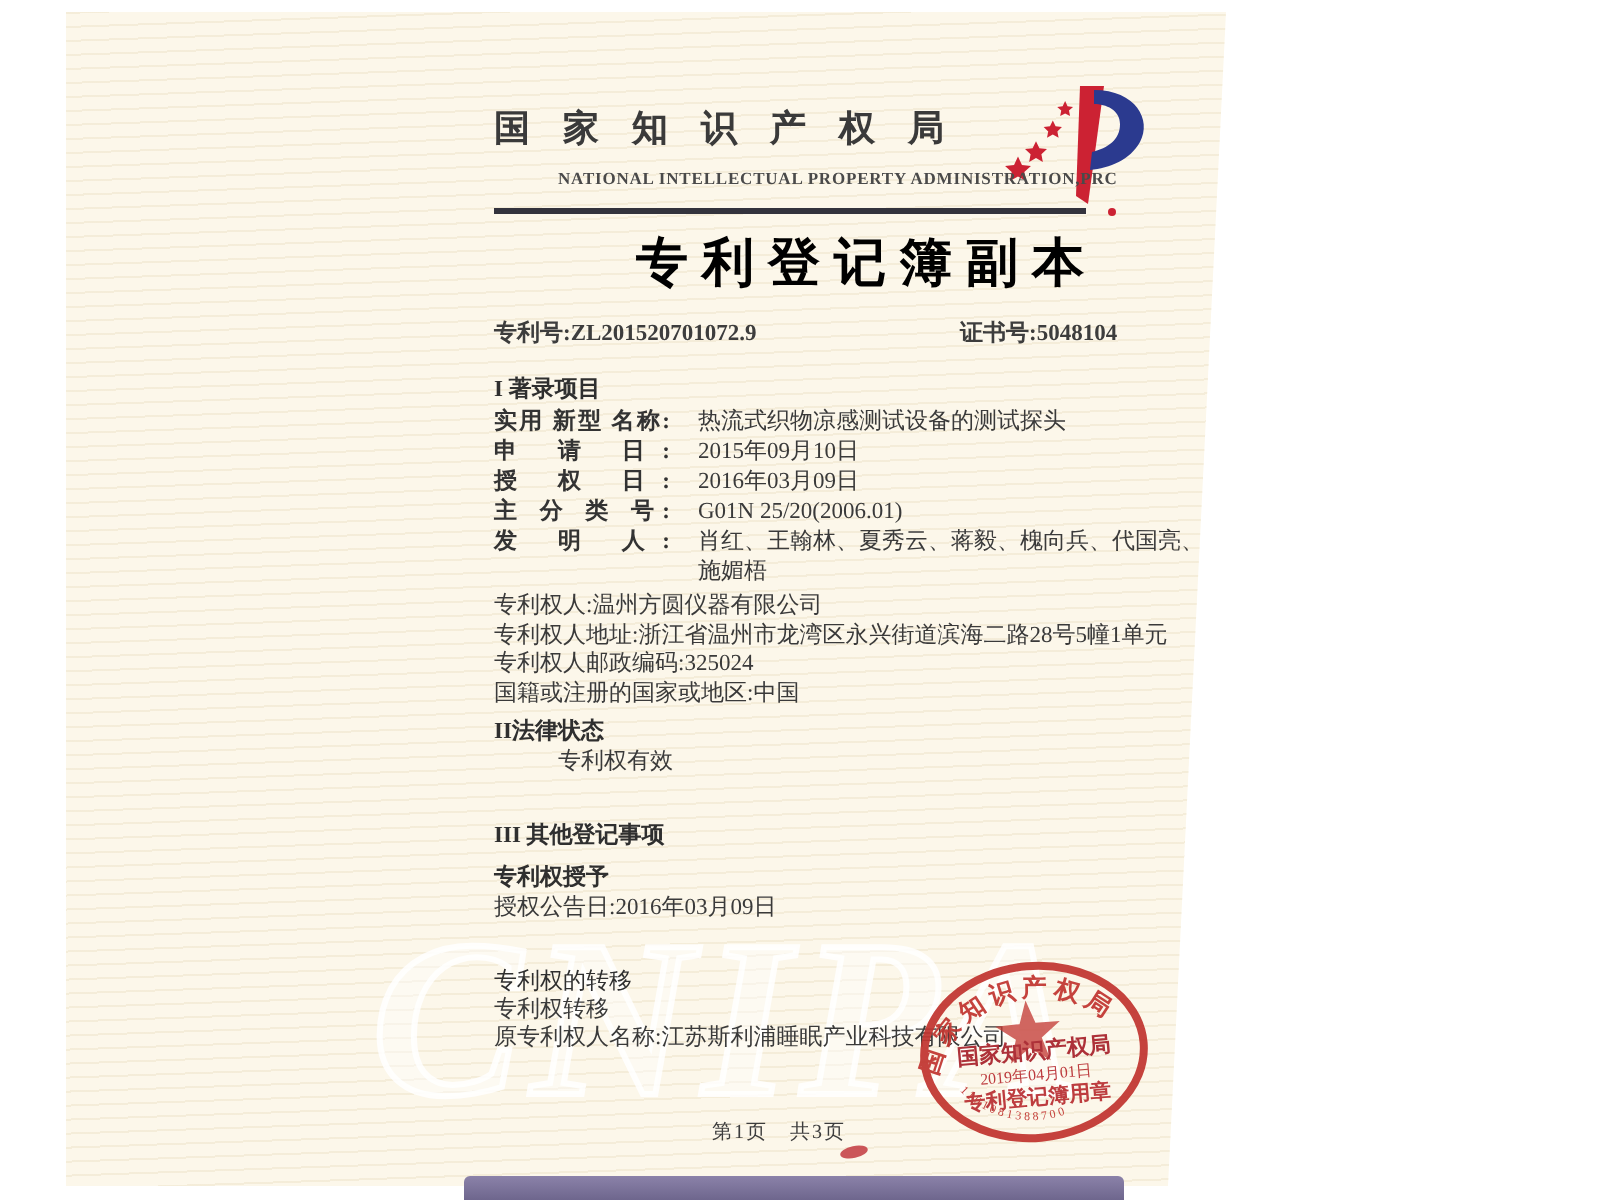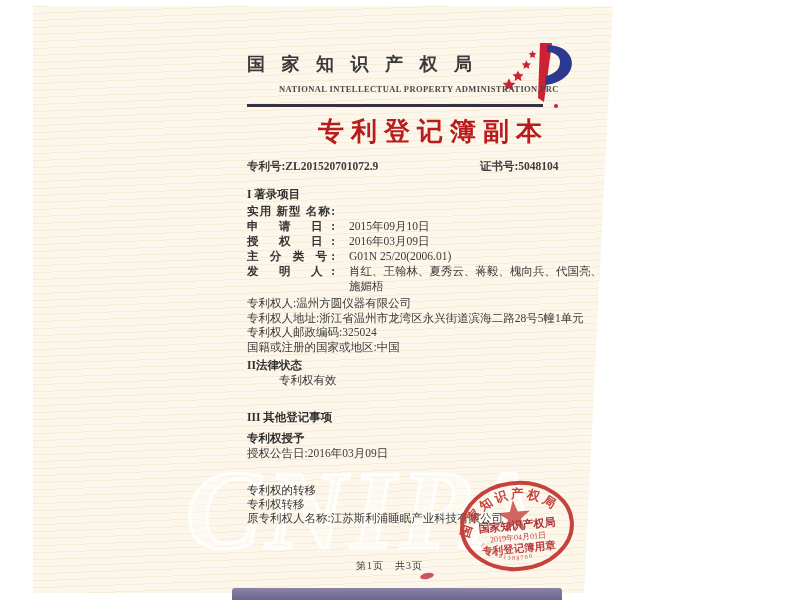--- a/index.html
+++ b/index.html
@@ -8,21 +8,21 @@
   #paper{position:absolute;left:33px;top:6px;width:580px;height:587px;
          background:#fcf7ea;
          background-image:repeating-linear-gradient(178deg,
             rgba(238,228,203,0.55) 0px, rgba(238,228,203,0.55) 1px,
             rgba(252,247,234,0) 1px, rgba(252,247,234,0) 7px);
          clip-path:polygon(0 0,100% 0,95% 100%,0 100%);}
   .abs{position:absolute;}
   #agency-cn{left:247px;top:52px;font-size:18px;font-weight:bold;letter-spacing:6px;color:#3a3a3a;text-align:center;}
   #agency-en{left:247px;top:84px;font-size:8.5px;font-weight:bold;letter-spacing:0.4px;color:#4a4a4a;white-space:nowrap;padding-left:32px;}
   #header-rule{left:247px;top:104px;width:296px;height:2.5px;background:#33333d;}
-  #doc-title{left:318px;top:114px;font-size:26px;font-weight:bold;letter-spacing:7px;color:#b91c1c;white-space:nowrap;}
+  #doc-title{left:318px;top:114px;font-size:26px;font-weight:bold;letter-spacing:7px;color:#000000;white-space:nowrap;}
   #patent-no{left:247px;top:159px;font-size:11.5px;font-weight:bold;color:#3d3d3d;}
   #cert-no{left:480px;top:159px;font-size:11.5px;font-weight:bold;color:#3d3d3d;}
   #sec1-heading{left:247px;top:187px;font-size:11.5px;font-weight:bold;color:#2f2f2f;}
   #fields{left:247px;top:204px;width:360px;}
   .frow{display:flex;line-height:15px;font-size:11.5px;justify-content:space-between;}
   .flabel{width:88px;text-align:justify;text-align-last:justify;color:#333;font-weight:600;flex:none;}
   .fvalue{margin-left:10px;width:258px;color:#3a3a3a;}
   #owner-block{left:247px;top:296px;font-size:11.5px;line-height:14.5px;color:#3a3a3a;}
   #sec2-heading{left:247px;top:358px;font-size:11.5px;font-weight:bold;color:#2f2f2f;}
   #legal-status{left:247px;top:373px;font-size:11.5px;color:#3a3a3a;margin-left:32px;}
@@ -71,20 +71,21 @@
 <div id="doc-title" class="abs layer-text">专利登记簿副本</div>
 
 <div id="patent-no" class="abs layer-text">专利号:ZL201520701072.9</div>
 <div id="cert-no" class="abs layer-text">证书号:5048104</div>
 
 <div id="sec1-heading" class="abs layer-text">I 著录项目</div>
 
 <div id="fields" class="abs layer-text">
   <div class="frow">
     <div class="flabel">实用 新型 名称:</div>
+    <div class="fvalue">热流式织物凉感测试设备的测试探头</div>
   </div>
   <div class="frow">
     <div class="flabel">申 请 日:</div>
     <div class="fvalue">2015年09月10日</div>
   </div>
   <div class="frow">
     <div class="flabel">授 权 日:</div>
     <div class="fvalue">2016年03月09日</div>
   </div>
   <div class="frow">

